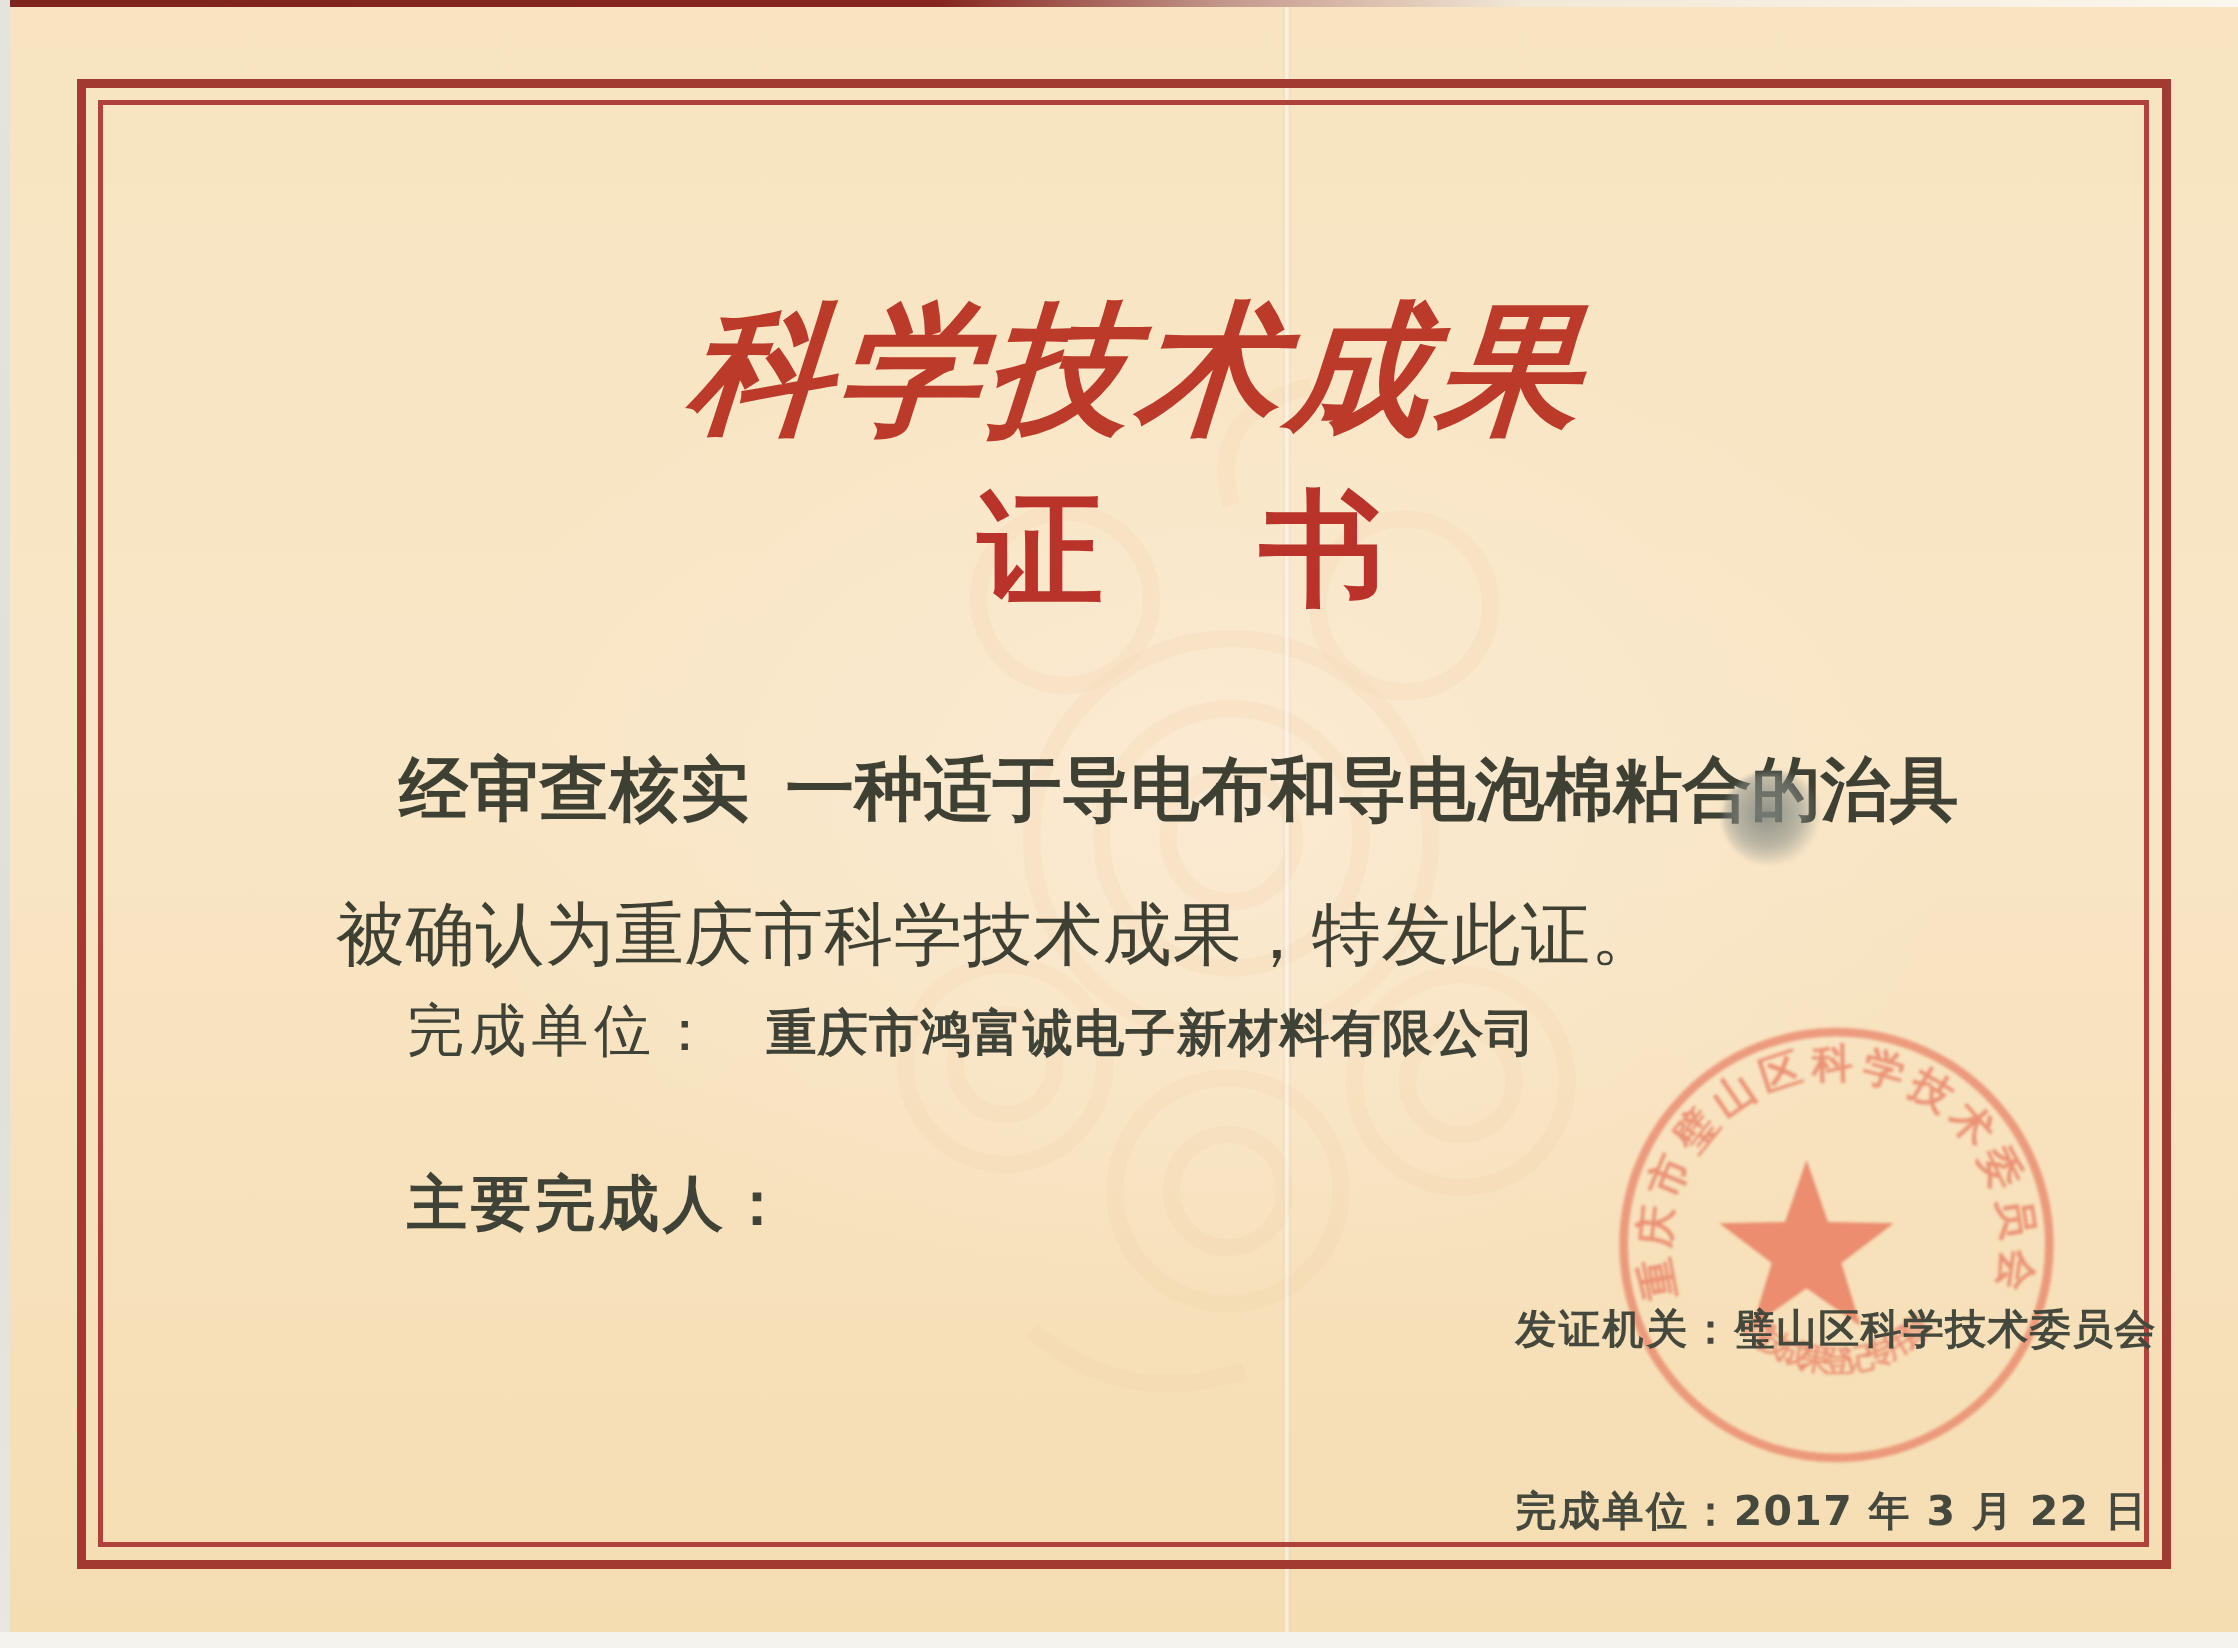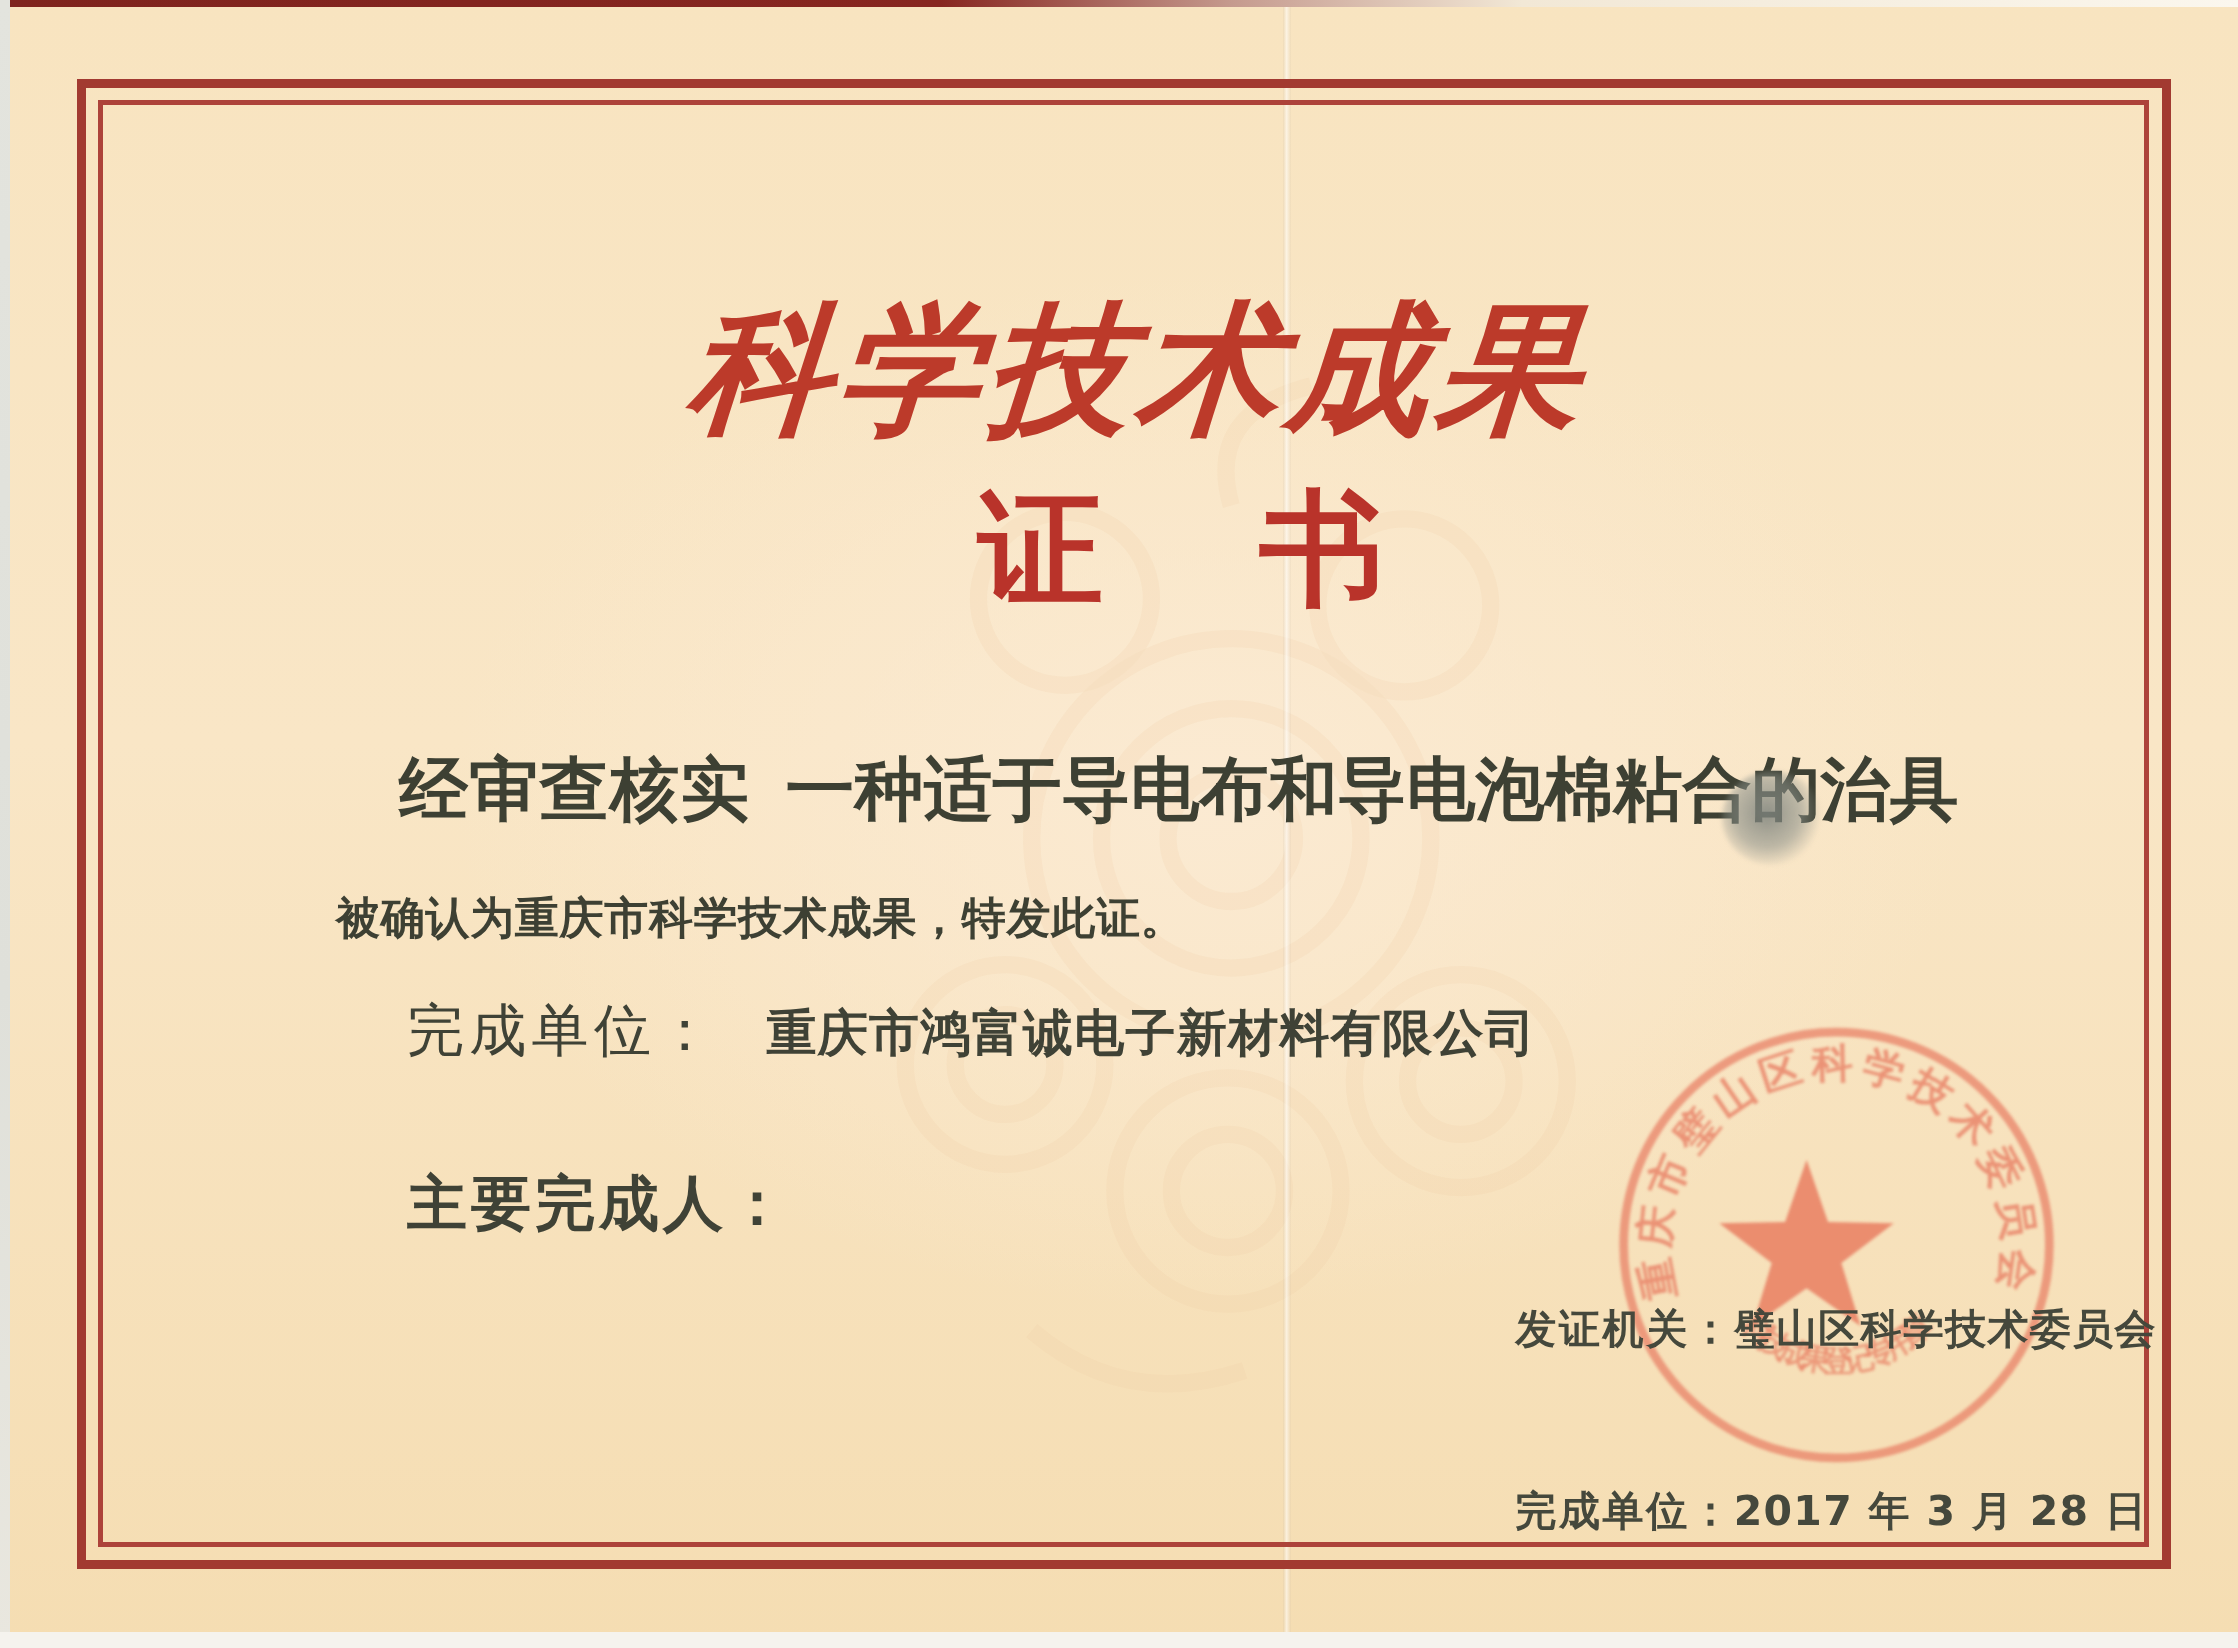--- a/index.html
+++ b/index.html
@@ -39,21 +39,21 @@
   .subtitle{
     position:absolute;left:978px;top:486px;width:406px;
     display:flex;justify-content:space-between;
     font-family:"DejaVu Serif","Liberation Serif",serif;
     font-size:125px;line-height:1;font-weight:900;color:#b9332a;
   }
   
   .body-block{position:absolute;left:336px;top:744px;width:1704px;color:#3d4033;}
   .line1{font-size:69px;font-weight:700;white-space:nowrap;padding-left:63px;letter-spacing:1.3px;}
   .line1 .achv{display:inline-block;margin-left:35px;font-weight:800;letter-spacing:0;}
-  .line2{margin-top:53px;font-size:44px;font-weight:700;letter-spacing:0.7px;white-space:nowrap;}
+  .line2{margin-top:53px;font-size:69px;font-weight:400;letter-spacing:0.7px;white-space:nowrap;}
   
   .unit-row{position:absolute;left:407px;top:993px;white-space:nowrap;color:#3f4236;}
   .unit-row .lbl{font-size:57px;font-weight:400;letter-spacing:5.3px;}
   .unit-row .val{font-size:50px;font-weight:800;margin-left:48px;
     font-family:"DejaVu Serif","Liberation Serif",serif;letter-spacing:1.3px;}
   .people-row{position:absolute;left:407px;top:1164px;font-size:60px;font-weight:700;
     letter-spacing:4px;color:#3f4236;white-space:nowrap;}
   
   .footer{position:absolute;left:1437px;top:1256px;color:#45483c;}
   .footer .row{white-space:pre;font-size:41px;line-height:49px;margin-bottom:35px;}
@@ -135,21 +135,21 @@
         <textPath href="#sealBottom" startOffset="2" textLength="330" lengthAdjust="spacing">科技成果登记专用章</textPath>
       </text>
     </g>
   </svg>
 
   <div class="footer">
     <div class="row">
       <span class="flbl">发证机关：</span><span class="fval">璧山区科学技术委员会</span>
     </div>
     <div class="row">
-      <span class="flbl">完成单位：</span><span class="fval">2017 年 3 月 28 日</span>
+      <span class="flbl">完成单位：</span><span class="fval">2017 年 3 月 22 日</span>
     </div>
     <div class="row">
       
     </div>
   </div>
 
   <div class="smudge"></div>
 
 </div>
 

